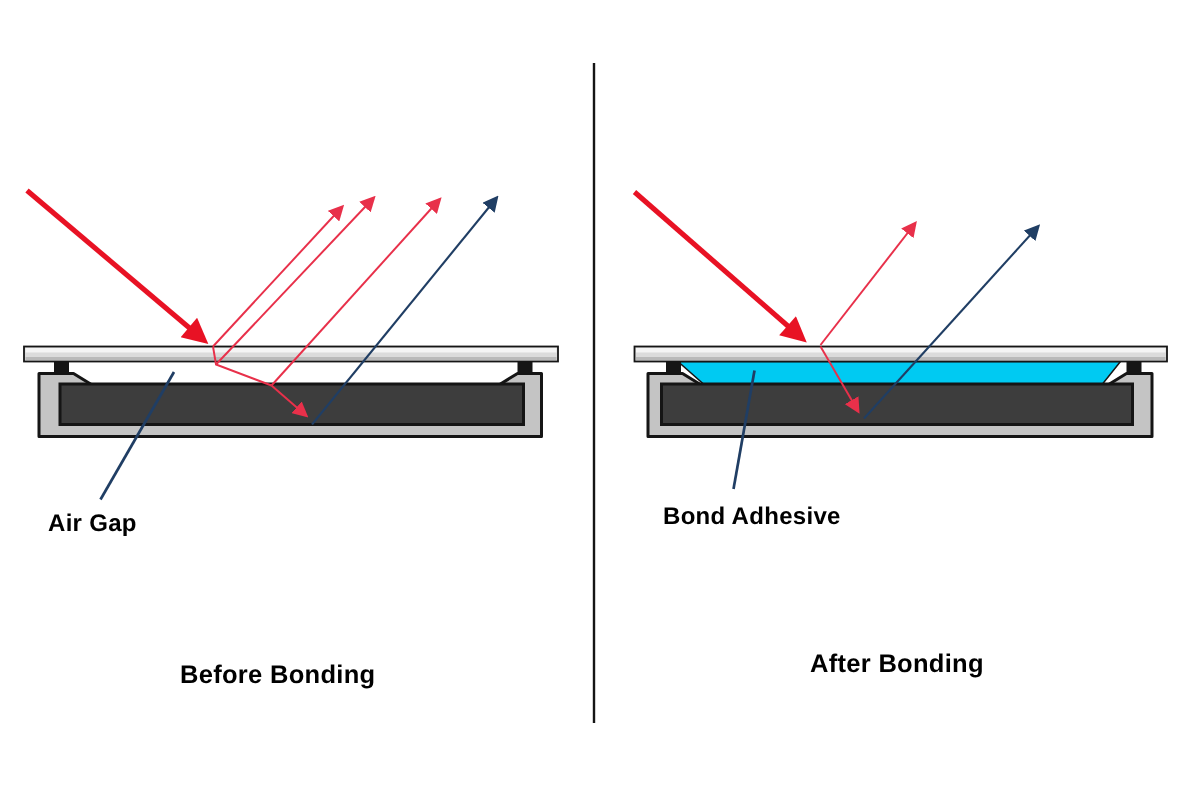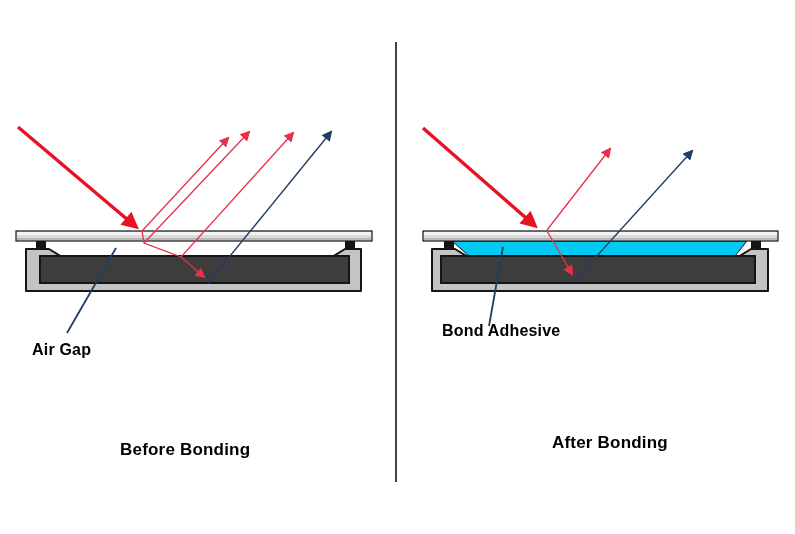--- a/index.html
+++ b/index.html
@@ -87,16 +87,16 @@
       <line x1="576" y1="279" x2="692" y2="151" stroke-width="1.4" marker-end="url(#ah-blue)" fill="none" stroke="#203E64"></line>
 
       <line x1="503" y1="247" x2="489" y2="326" stroke-width="1.8" fill="none" stroke="#203E64"></line>
     </g>
   </svg>
 
   <div class="lbl" style="left:32px;top:341px">Air Gap</div>
 
   <div class="lbl caption" style="left:120px;top:440px">Before Bonding</div>
 
-  <div class="lbl" style="left:442px;top:322px">Bond Adhesive</div>
+  <div class="lbl" style="left:442px;top:336px">Bond Adhesive</div>
 
-  <div class="lbl caption" style="left:552px;top:433px">After Bonding</div>
+  <div class="lbl caption" style="left:540px;top:433px">After Bonding</div>
 </div>
 
 </body></html>

